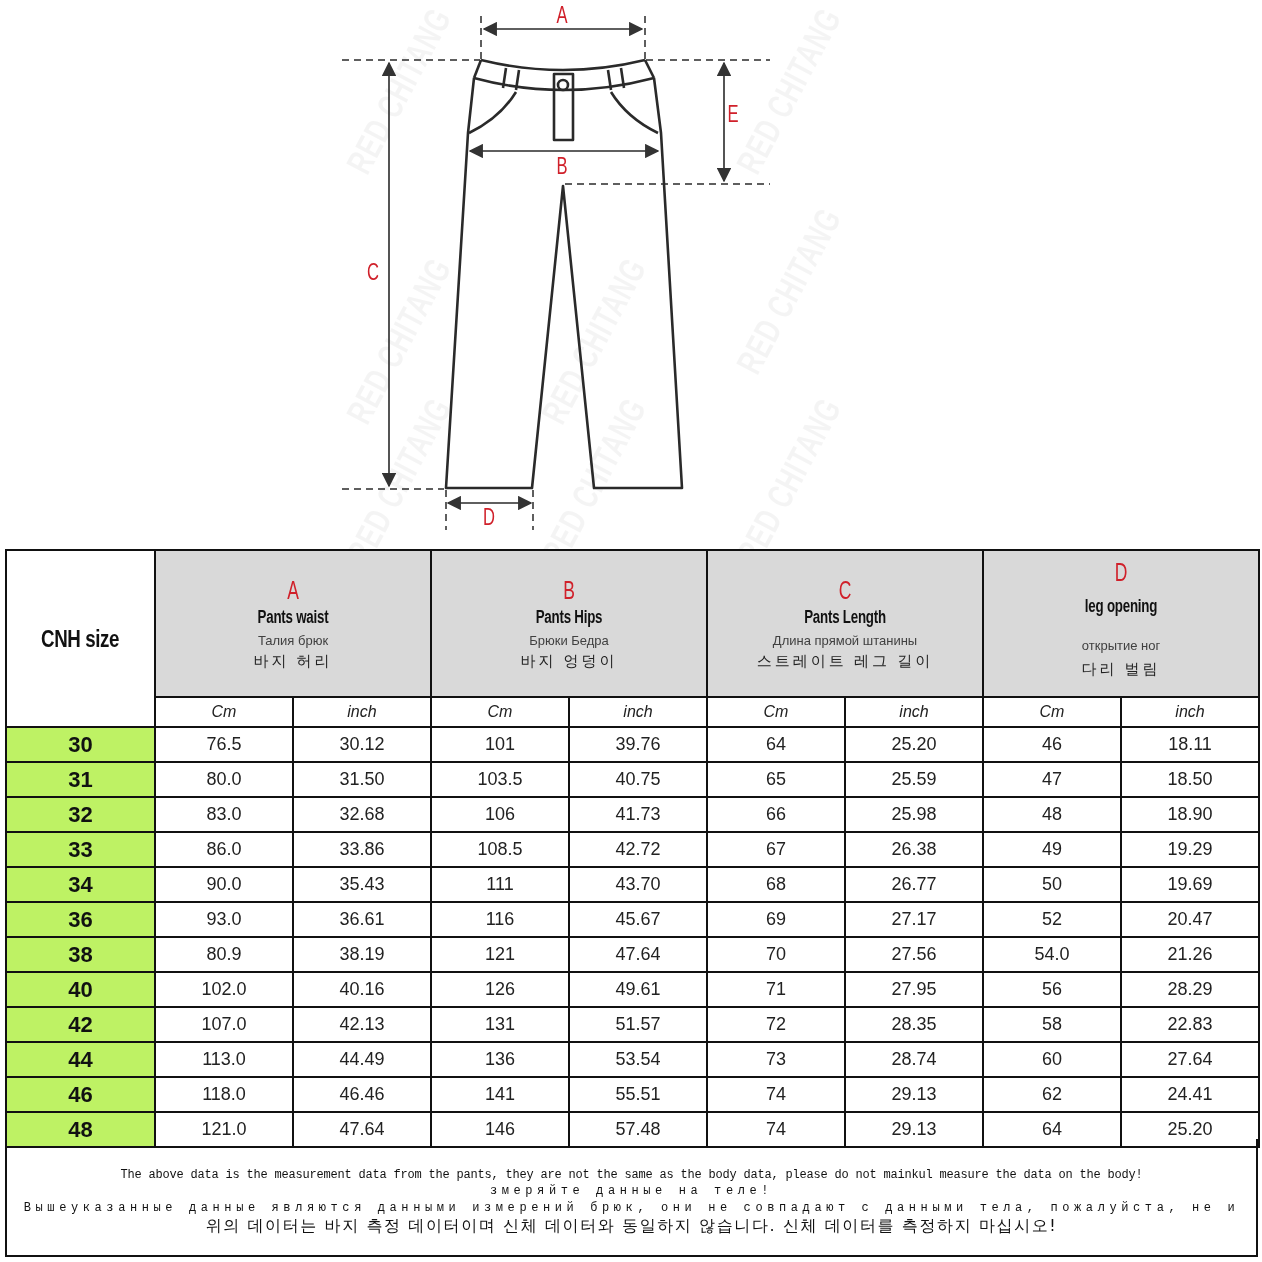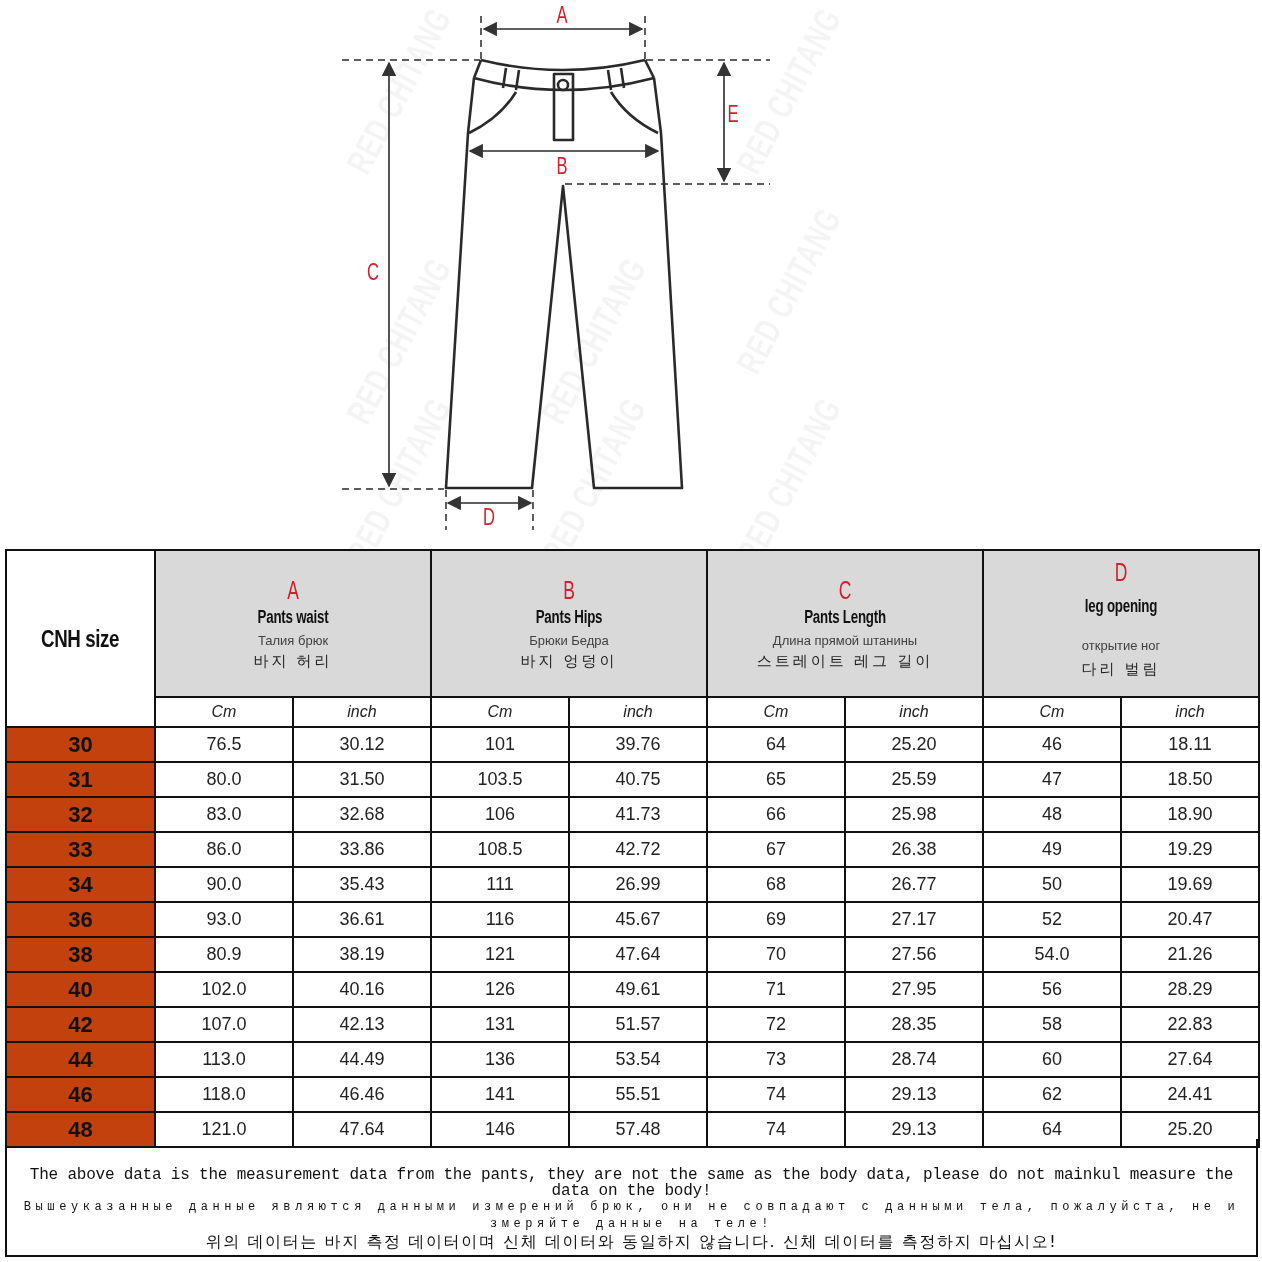--- a/index.html
+++ b/index.html
@@ -31,30 +31,30 @@
     .hdr-group { background: #d9d9d9; height: 137px; }
     .hdr-size { background: #ffffff; font-family: "Liberation Sans Narrow", "Liberation Sans", sans-serif; border-radius: 21px; }
     .hdr-size span { display: inline-block; font-weight: bold; font-size: 24px; transform: scaleX(0.78); letter-spacing: -0.5px; color: #111; }
     .g-letter { display: block; color: #d0202a; font-size: 25px; font-weight: normal; transform: scaleX(0.7); line-height: 1.1; }
     .g-title { display: block; font-weight: bold; font-size: 18px; transform: scaleX(0.74); color: #111; line-height: 1.5; letter-spacing: -0.3px; }
     .g-ru { display: block; font-size: 13px; color: #404040; line-height: 1.5; }
     .g-ko { display: block; font-size: 15px; color: #222; letter-spacing: 3px; line-height: 1.3; }
     .g-gap { display: block; height: 16px; }
     .unit-row td { height: 28px; font-size: 16px; color: #222; font-style: italic; }
     .data-row td { height: 33px; font-size: 18px; color: #222; }
-    .size-cell { background: #c2410c; }
+    .size-cell { background: #bef264; }
     .size-cell span { font-weight: bold; font-size: 22px; color: #111; }
 
     
     .notes {
       position: absolute; left: 5px; top: 1139px; width: 1249px; height: 116px;
       border: 2px solid #111; border-top: none; text-align: center;
       font-family: "Liberation Mono", monospace; color: #111;
     }
-    .notes .n-en { font-size: 16px; margin-top: 28px; line-height: 16px; letter-spacing: -0.2px; }
+    .notes .n-en { font-size: 12px; margin-top: 28px; line-height: 16px; letter-spacing: -0.2px; }
     .notes .n-ru { font-size: 12px; line-height: 17px; letter-spacing: 4.6px; }
     .notes .n-ko { font-size: 16px; line-height: 18px; letter-spacing: 1.6px; font-family: "DejaVu Sans", sans-serif; }
   </style>
 </head>
 <body>
 
 <div class="diagram">
 
   <div class="watermark" style="left:270px; top:70px;">RED CHITANG</div>
   <div class="watermark" style="left:660px; top:70px;">RED CHITANG</div>
@@ -217,21 +217,21 @@
         <td>67</td>
         <td>26.38</td>
         <td>49</td>
         <td>19.29</td>
       </tr>
       <tr class="data-row">
         <td class="size-cell"><span>34</span></td>
         <td>90.0</td>
         <td>35.43</td>
         <td>111</td>
-        <td>26.99</td>
+        <td>43.70</td>
         <td>68</td>
         <td>26.77</td>
         <td>50</td>
         <td>19.69</td>
       </tr>
       <tr class="data-row">
         <td class="size-cell"><span>36</span></td>
         <td>93.0</td>
         <td>36.61</td>
         <td>116</td>
@@ -305,16 +305,16 @@
         <td>74</td>
         <td>29.13</td>
         <td>64</td>
         <td>25.20</td>
       </tr>
     </tbody>
 </table>
 
 <div class="notes">
   <div class="n-en">The above data is the measurement data from the pants, they are not the same as the body data, please do not mainkul measure the data on the body!</div>
+  <div class="n-ru">змеряйте данные на теле!</div>
   <div class="n-ru">Вышеуказанные данные являются данными измерений брюк, они не совпадают с данными тела, пожалуйста, не и</div>
-  <div class="n-ru">змеряйте данные на теле!</div>
   <div class="n-ko">위의 데이터는 바지 측정 데이터이며 신체 데이터와 동일하지 않습니다. 신체 데이터를 측정하지 마십시오!</div>
 </div>
 
 </body></html>

